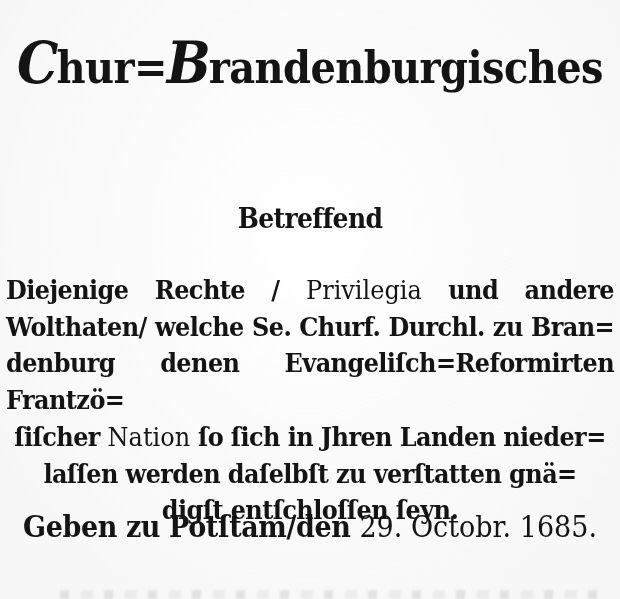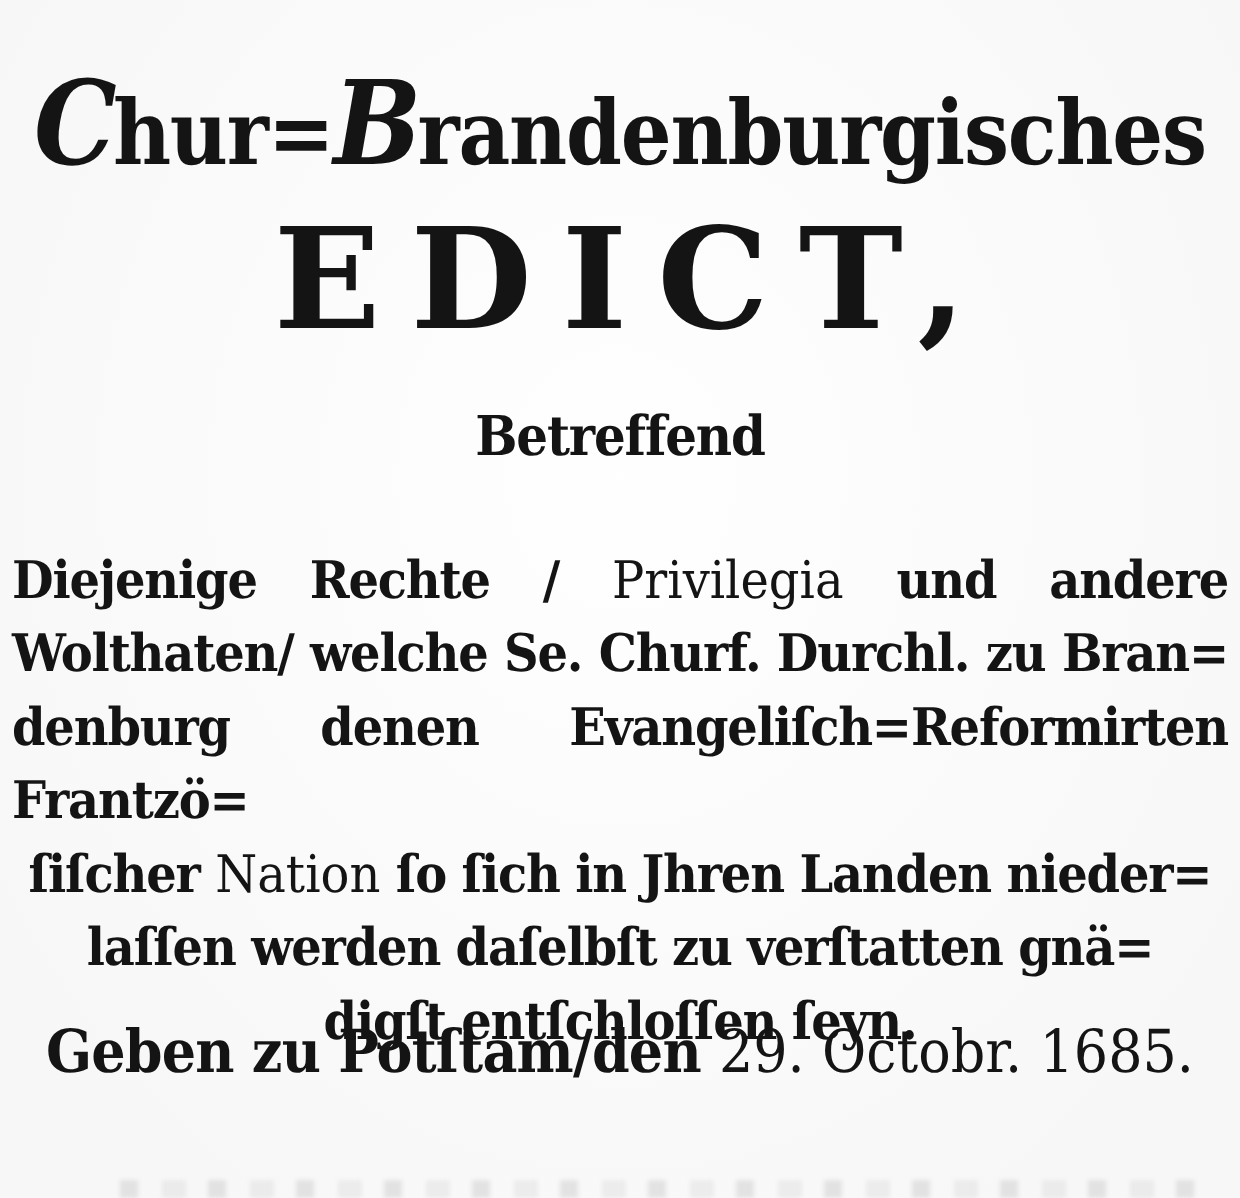--- a/index.html
+++ b/index.html
@@ -130,21 +130,20 @@
 </style>
 </head>
 <body>
 
 <div class="page">
 
   <div class="masthead fraktur">
     <span class="ornate-initial">C</span><span>hur=</span><span class="ornate-initial">B</span><span>randenburgisches</span>
   </div>
 
-  <div class="edict-title">EDICT,</div>
 
   <div class="betreffend fraktur">Betreffend</div>
 
   <div class="summary">
     <span class="line justified"><span class="fraktur">Diejenige Rechte / </span><span class="antiqua">Privilegia</span><span class="fraktur"> und andere</span></span>
 
     <span class="line justified fraktur">Wolthaten/ welche Se. Churf. Durchl. zu Bran=</span>
 
     <span class="line justified fraktur">denburg denen Evangeliſch=Reformirten Frantzö=</span>
 

